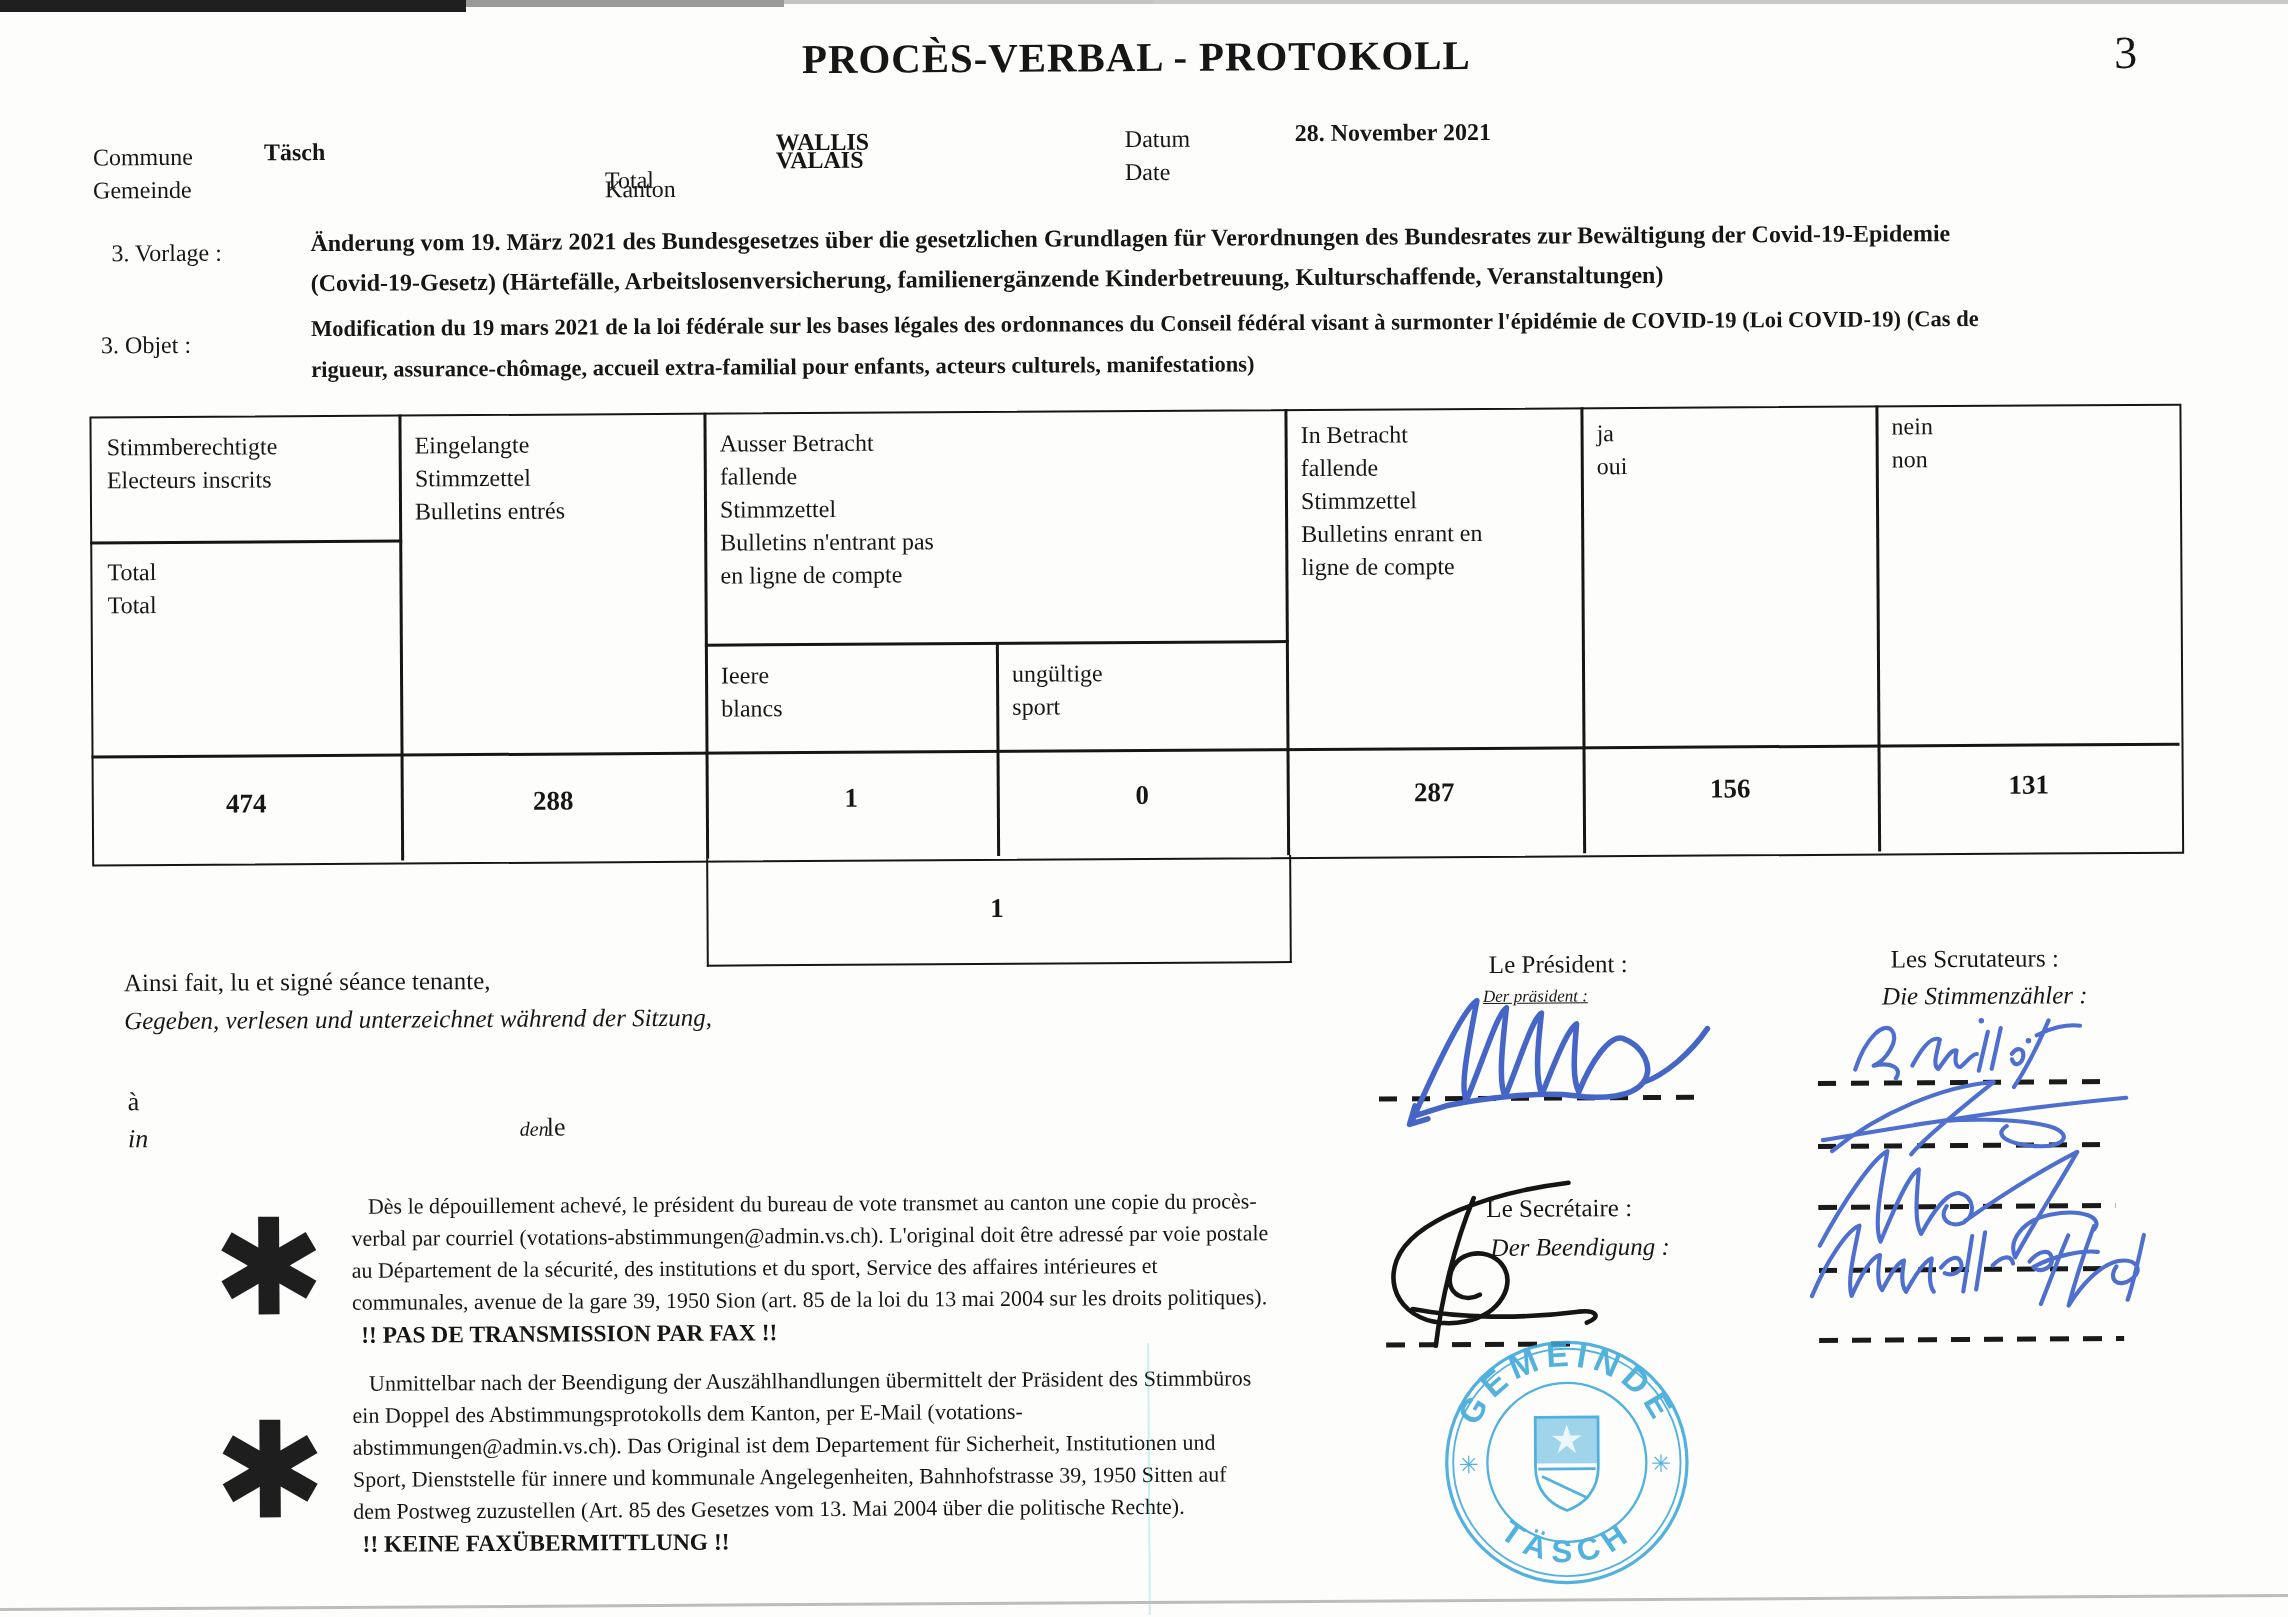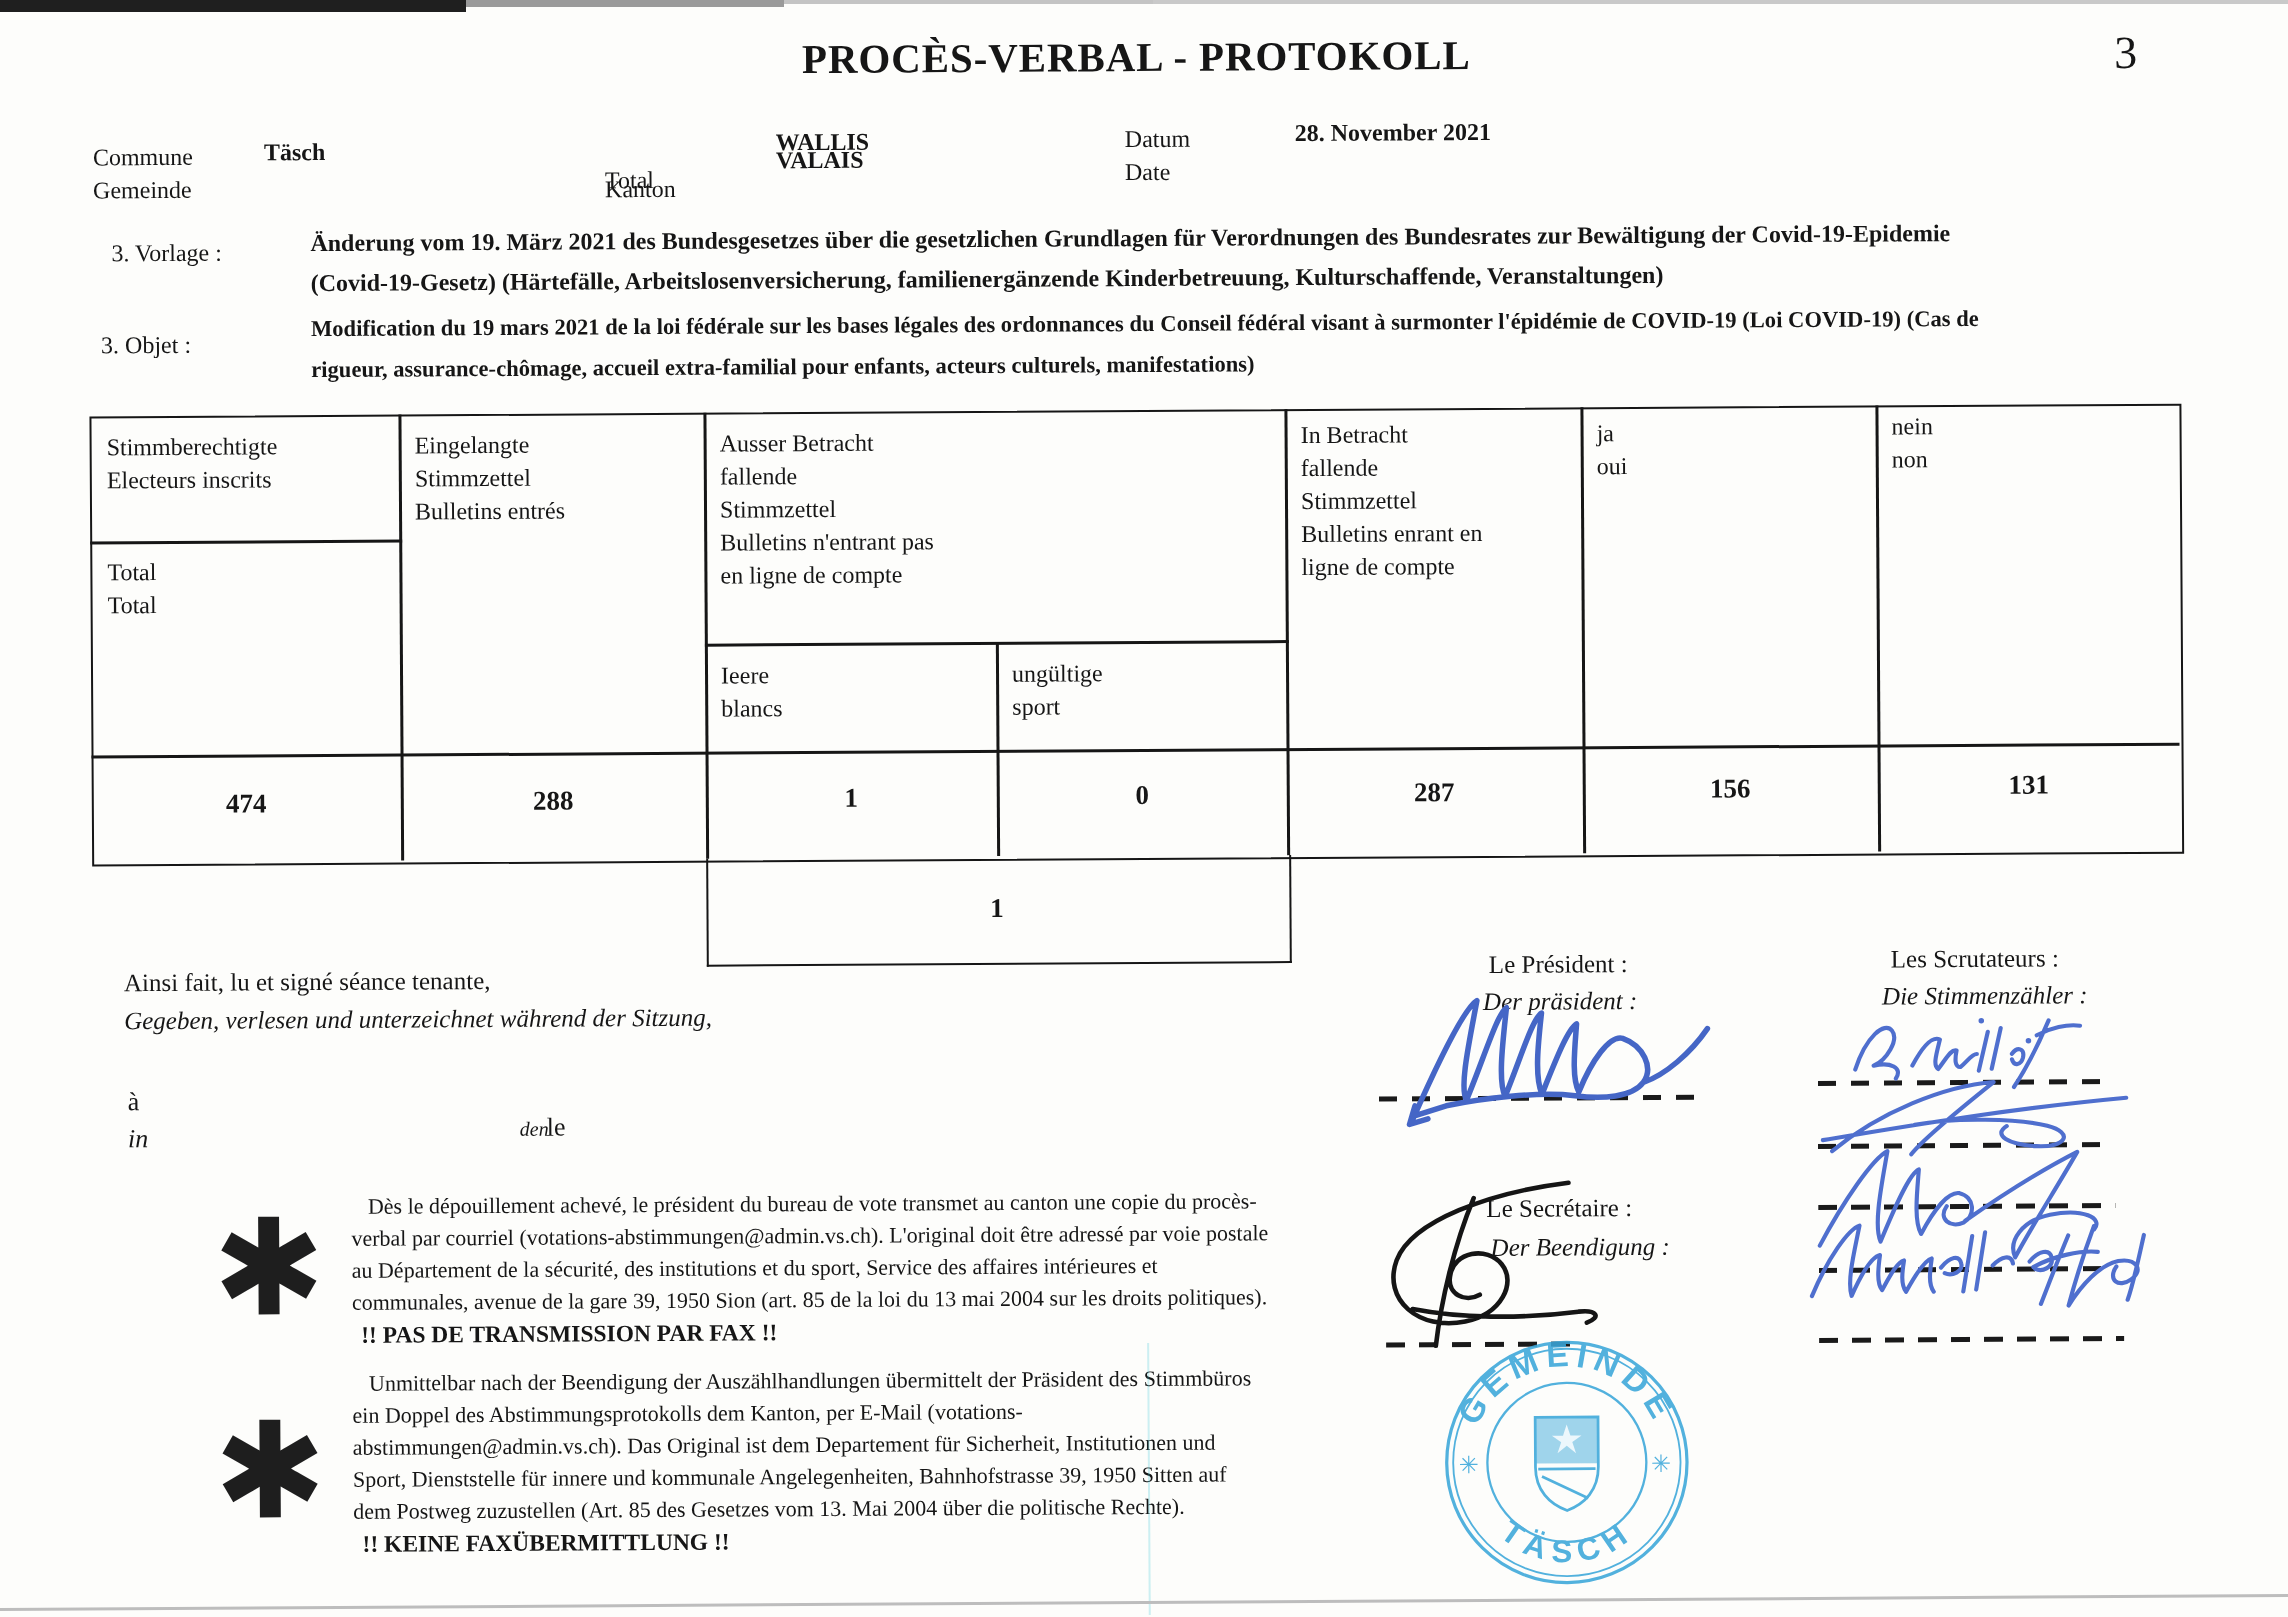--- a/index.html
+++ b/index.html
@@ -143,21 +143,21 @@
     <div style="position:absolute;left:349px;top:1363px;font-size:22px;line-height:32px;white-space:nowrap;">
       <div style="padding-left:16.6px;">Unmittelbar nach der Beendigung der Auszählhandlungen übermittelt der Präsident des Stimmbüros</div>
       <div>ein Doppel des Abstimmungsprotokolls dem Kanton, per E-Mail (votations-</div>
       <div>abstimmungen@admin.vs.ch). Das Original ist dem Departement für Sicherheit, Institutionen und</div>
       <div>Sport, Dienststelle für innere und kommunale Angelegenheiten, Bahnhofstrasse 39, 1950 Sitten auf</div>
       <div>dem Postweg zuzustellen (Art. 85 des Gesetzes vom 13. Mai 2004 über die politische Rechte).</div>
       <div class="b" style="padding-left:9.2px;font-size:23.5px;">!! KEINE FAXÜBERMITTLUNG !!</div>
     </div>
 
     <div class="t" style="left:1488px;top:952px;font-size:25px;">Le Président :</div>
-    <div class="t i" style="left:1482px;top:989px;font-size:25px;">Der präsident :</div>
+    <div class="t i" style="left:1482px;top:989px;font-size:17px;text-decoration:underline;">Der präsident :</div>
     <div class="dl" style="left:1377px;top:1098px;width:318px;"></div>
 
     <svg style="left:1389px;top:986px;" width="323" height="152" viewBox="0 0 350 165">
       <path class="sig" stroke="#4566c6" stroke-width="6" d="M 22 150 C 48 92 80 26 94 18 C 86 60 74 112 82 126 C 100 84 116 32 126 26 C 122 62 116 106 124 122 C 140 84 154 38 164 32 C 160 66 156 102 164 120 C 178 86 192 50 202 44 C 200 70 196 102 204 118 C 218 84 238 56 252 60 C 274 68 286 92 274 108 C 262 124 230 126 200 122 C 160 117 100 124 60 132 L 28 142 M 26 132 L 20 152 L 40 146 M 274 108 C 298 100 326 76 344 50"></path>
     </svg>
 
     <div class="t" style="left:1890px;top:949px;font-size:25px;">Les Scrutateurs :</div>
     <div class="t i" style="left:1881px;top:986px;font-size:25px;">Die Stimmenzähler :</div>
     <div class="dl" style="left:1816px;top:1085px;width:297px;"></div>
     <div class="dl" style="left:1816px;top:1148px;width:297px;"></div>

